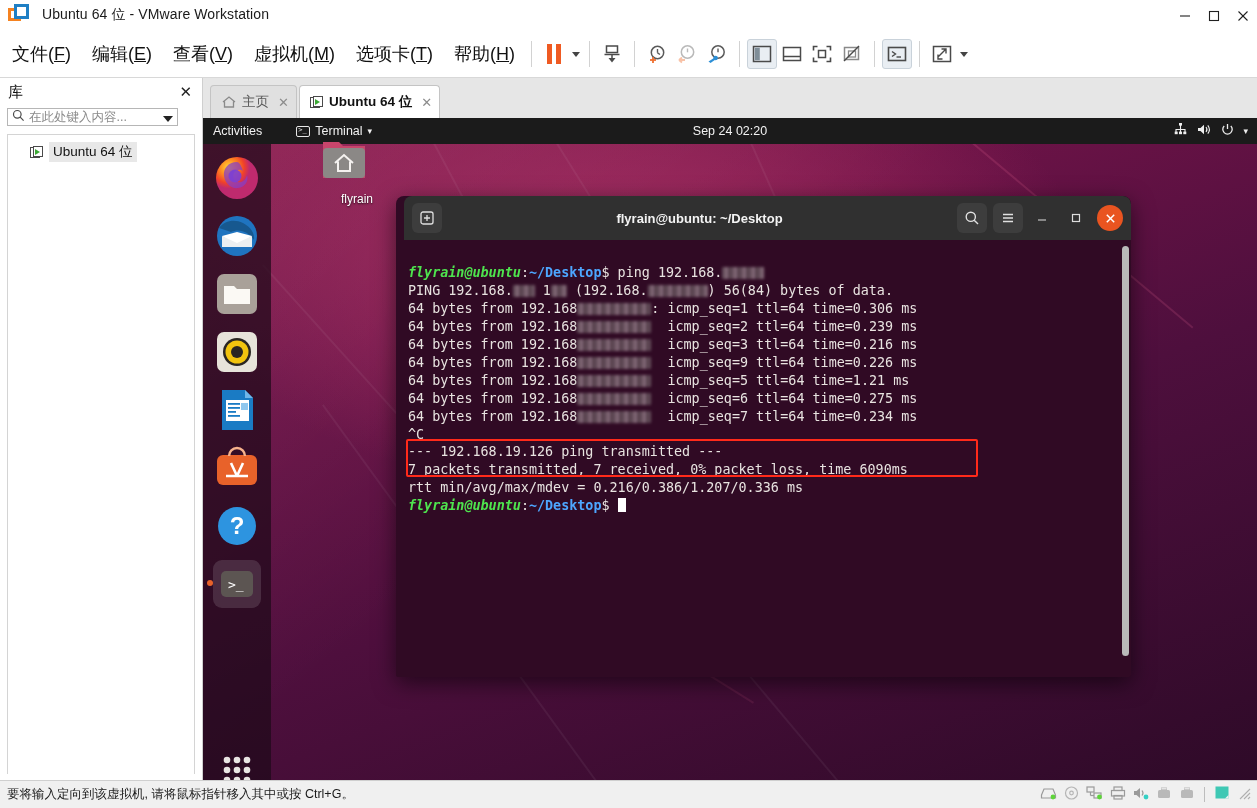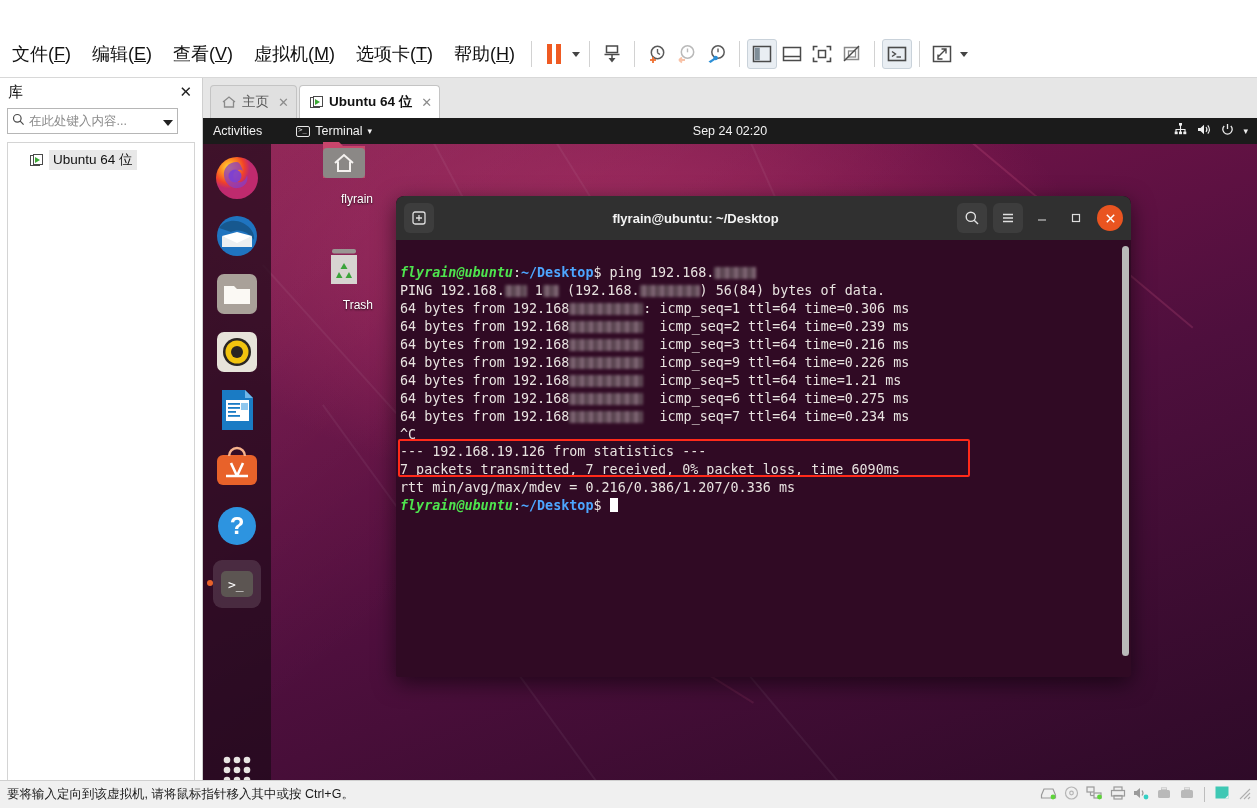--- a/index.html
+++ b/index.html
@@ -47,21 +47,21 @@
 
   
   .lib-panel {
     position: absolute; left: 0; top: 78px; width: 203px; height: 702px;
     background: #ffffff; border-right: 1px solid #cfcfcf;
   }
   .lib-head { height: 28px; display: flex; align-items: center; padding: 0 6px 0 8px; }
   .lib-head .t { font-size: 15px; color: #111; flex: 1; }
   .lib-head .x { font-size: 15px; color: #222; padding: 0 4px; font-weight: 600; }
   .lib-search {
-    margin: 2px 24px 0 7px; height: 26px; border: 1px solid #b6b6b6; background: #fff;
+    margin: 2px 24px 0 7px; height: 18px; border: 1px solid #b6b6b6; background: #fff;
     display: flex; align-items: center; padding: 0 4px;
   }
   .lib-search .ph { font-size: 12.5px; color: #8b8b8b; flex: 1; margin-left: 4px; white-space: nowrap; overflow: hidden; }
   .lib-tree { margin: 8px 7px 0 7px; border: 1px solid #d4d4d4; border-bottom: none;
     height: 640px; padding-top: 6px; }
   .tree-row { display: flex; align-items: center; height: 22px; font-size: 13.5px; color: #111; }
   .tree-row.child { padding-left: 22px; }
   .tree-row .sel { background: #e8e8e8; padding: 1px 4px; }
   .expander { width: 11px; height: 11px; border: 1px solid #9a9a9a; margin: 0 5px 0 3px;
     position: relative; background: #fff; flex: 0 0 auto; }
@@ -112,21 +112,21 @@
   .dock-item.active-bg { background: rgba(255,255,255,0.13); }
   .dock-item .dot { position: absolute; left: -6px; top: 20px; width: 6px; height: 6px;
     border-radius: 50%; background: #e8622a; }
 
   .desk-icon { position: absolute; width: 74px; text-align: right; }
   .desk-icon .cap { font-size: 12px; color: #fff; margin-top: 4px; text-shadow: 0 1px 2px rgba(0,0,0,.8); }
 
   
   .term { position: absolute; left: 396px; top: 196px; width: 735px; height: 481px;
     background: #300a24; border-radius: 8px 8px 2px 2px; box-shadow: 0 6px 22px rgba(0,0,0,.55);
-    overflow: hidden; }
+    overflow: hidden; padding-left: 8px; }
   .term-head { height: 44px; background: #303030; display: flex; align-items: center;
     padding: 0 8px; border-radius: 8px 8px 0 0; }
   .term-hbtn { width: 30px; height: 30px; border-radius: 6px; background: #3d3d3d;
     display: flex; align-items: center; justify-content: center; color: #e6e6e6; }
   .term-title { flex: 1; text-align: center; color: #f3f3f3; font-size: 13px; font-weight: bold; }
   .term-min, .term-max { width: 30px; height: 30px; display: flex; align-items: center;
     justify-content: center; color: #e0e0e0; margin-left: 4px; }
   .term-close { width: 26px; height: 26px; border-radius: 50%; background: #e95420;
     display: flex; align-items: center; justify-content: center; color: #fff;
     font-size: 14px; margin-left: 6px; }
@@ -149,20 +149,45 @@
     background: #f0f0f0; border-top: 1px solid #cfcfcf; display: flex; align-items: center; }
   .statusbar .msg { font-size: 12.5px; color: #1a1a1a; margin-left: 7px; }
   .status-icons { position: absolute; right: 6px; display: flex; align-items: center; gap: 7px; }
   .st-sep { width: 1px; height: 15px; background: #bdbdbd; margin: 0 2px; }
 </style>
 </head>
 <body>
 
 <div id="app">
 
+  <div class="vm-titlebar">
+    <div class="vm-logo">
+      <div class="sq1"></div>
+        <div class="sq2"></div>
+    </div>
+    <div class="vm-title-text">Ubuntu 64 位 - VMware Workstation</div>
+    <div class="win-ctrls">
+      <div class="win-btn">
+        <svg width="12" height="12" viewBox="0 0 12 12">
+            <line x1="1" y1="6" x2="11" y2="6" stroke="#202020" stroke-width="1.1"></line>
+          </svg>
+      </div>
+      <div class="win-btn">
+        <svg width="12" height="12" viewBox="0 0 12 12">
+            <rect x="1.5" y="1.5" width="9" height="9" fill="none" stroke="#202020" stroke-width="1.1"></rect>
+          </svg>
+      </div>
+      <div class="win-btn">
+        <svg width="12" height="12" viewBox="0 0 12 12">
+            <line x1="1.5" y1="1.5" x2="10.5" y2="10.5" stroke="#202020" stroke-width="1.1"></line>
+            <line x1="10.5" y1="1.5" x2="1.5" y2="10.5" stroke="#202020" stroke-width="1.1"></line>
+          </svg>
+      </div>
+    </div>
+  </div>
 
   <div class="vm-menubar">
     <div class="menu-item"><span>文件(</span><u>F</u><span>)</span></div>
     <div class="menu-item"><span>编辑(</span><u>E</u><span>)</span></div>
     <div class="menu-item"><span>查看(</span><u>V</u><span>)</span></div>
     <div class="menu-item"><span>虚拟机(</span><u>M</u><span>)</span></div>
     <div class="menu-item"><span>选项卡(</span><u>T</u><span>)</span></div>
     <div class="menu-item"><span>帮助(</span><u>H</u><span>)</span></div>
 
     <div class="tb-sep"></div>
@@ -455,32 +480,20 @@
     </div>
 
     <div class="desk-icon" style="left:96px; top:18px;">
       <svg width="58" height="48" viewBox="0 0 58 48">
         <path d="M8 6 H24 L28 10 H50 V42 H8 Z" fill="#c8456b"></path>
         <rect x="8" y="12" width="42" height="30" rx="4" fill="#8b8886"></rect>
         <path d="M20 27 L29 19 L38 27 M23 25.5 V35 H35 V25.5" fill="none" stroke="#f5f2f0" stroke-width="2"></path>
       </svg>
       <div class="cap">flyrain</div>
     </div>
-    <div class="desk-icon" style="left:96px; top:124px;">
-      <svg width="58" height="48" viewBox="0 0 58 48">
-        <rect x="17" y="7" width="24" height="4.5" rx="2" fill="#9a9693"></rect>
-        <path d="M16 13 H42 V42 H16 Z" fill="#d7d4d1"></path>
-        <g fill="#3aa33a">
-          <path d="M29 21 L32.5 27 H25.5 Z"></path>
-          <path d="M24 30 L27.5 36 L21 36 Z"></path>
-          <path d="M34 30 L37 36 L30.5 36 Z"></path>
-        </g>
-      </svg>
-      <div class="cap">Trash</div>
-    </div>
 
     <div class="term" style="left:193px; top:78px;">
       <div class="term-head">
         <div class="term-hbtn">
           <svg width="16" height="16" viewBox="0 0 16 16">
               <rect x="2" y="2" width="12" height="12" rx="2" fill="none" stroke="#e0e0e0" stroke-width="1.3"></rect>
               <line x1="8" y1="5" x2="8" y2="11" stroke="#e0e0e0" stroke-width="1.3"></line>
               <line x1="5" y1="8" x2="11" y2="8" stroke="#e0e0e0" stroke-width="1.3"></line>
             </svg>
         </div>
@@ -522,21 +535,21 @@
 <span class="c-green">flyrain@ubuntu</span><span>:</span><span class="c-blue">~/Desktop</span><span>$</span><span> ping 192.168.</span><span class="blur" style="width:42px;"></span>
 <span>PING 192.168.</span><span class="blur" style="width:22px;"></span><span> 1</span><span class="blur" style="width:16px;"></span><span> (192.168.</span><span class="blur" style="width:60px;"></span><span>) 56(84) bytes of data.</span>
 <span>64 bytes from 192.168</span><span class="blur" style="width:74px;"></span><span>: icmp_seq=1 ttl=64 time=0.306 ms</span>
 <span>64 bytes from 192.168</span><span class="blur" style="width:74px;"></span><span>  icmp_seq=2 ttl=64 time=0.239 ms</span>
 <span>64 bytes from 192.168</span><span class="blur" style="width:74px;"></span><span>  icmp_seq=3 ttl=64 time=0.216 ms</span>
 <span>64 bytes from 192.168</span><span class="blur" style="width:74px;"></span><span>  icmp_seq=9 ttl=64 time=0.226 ms</span>
 <span>64 bytes from 192.168</span><span class="blur" style="width:74px;"></span><span>  icmp_seq=5 ttl=64 time=1.21 ms</span>
 <span>64 bytes from 192.168</span><span class="blur" style="width:74px;"></span><span>  icmp_seq=6 ttl=64 time=0.275 ms</span>
 <span>64 bytes from 192.168</span><span class="blur" style="width:74px;"></span><span>  icmp_seq=7 ttl=64 time=0.234 ms</span>
 <span>^C</span>
-<span>--- 192.168.19.126 from statistics ---</span>
+<span>--- 192.168.19.126 ping transmitted ---</span>
 <span>7 packets transmitted, 7 received, 0% packet loss, time 6090ms</span>
 <span>rtt min/avg/max/mdev = 0.216/0.386/1.207/0.336 ms</span>
 <span class="c-green">flyrain@ubuntu</span><span>:</span><span class="c-blue">~/Desktop</span><span>$</span> <span class="cursor"></span>
         <div class="redbox"></div>
       </div>
       <div class="term-scroll"></div>
     </div>
   </div>
 
   <div class="statusbar">

